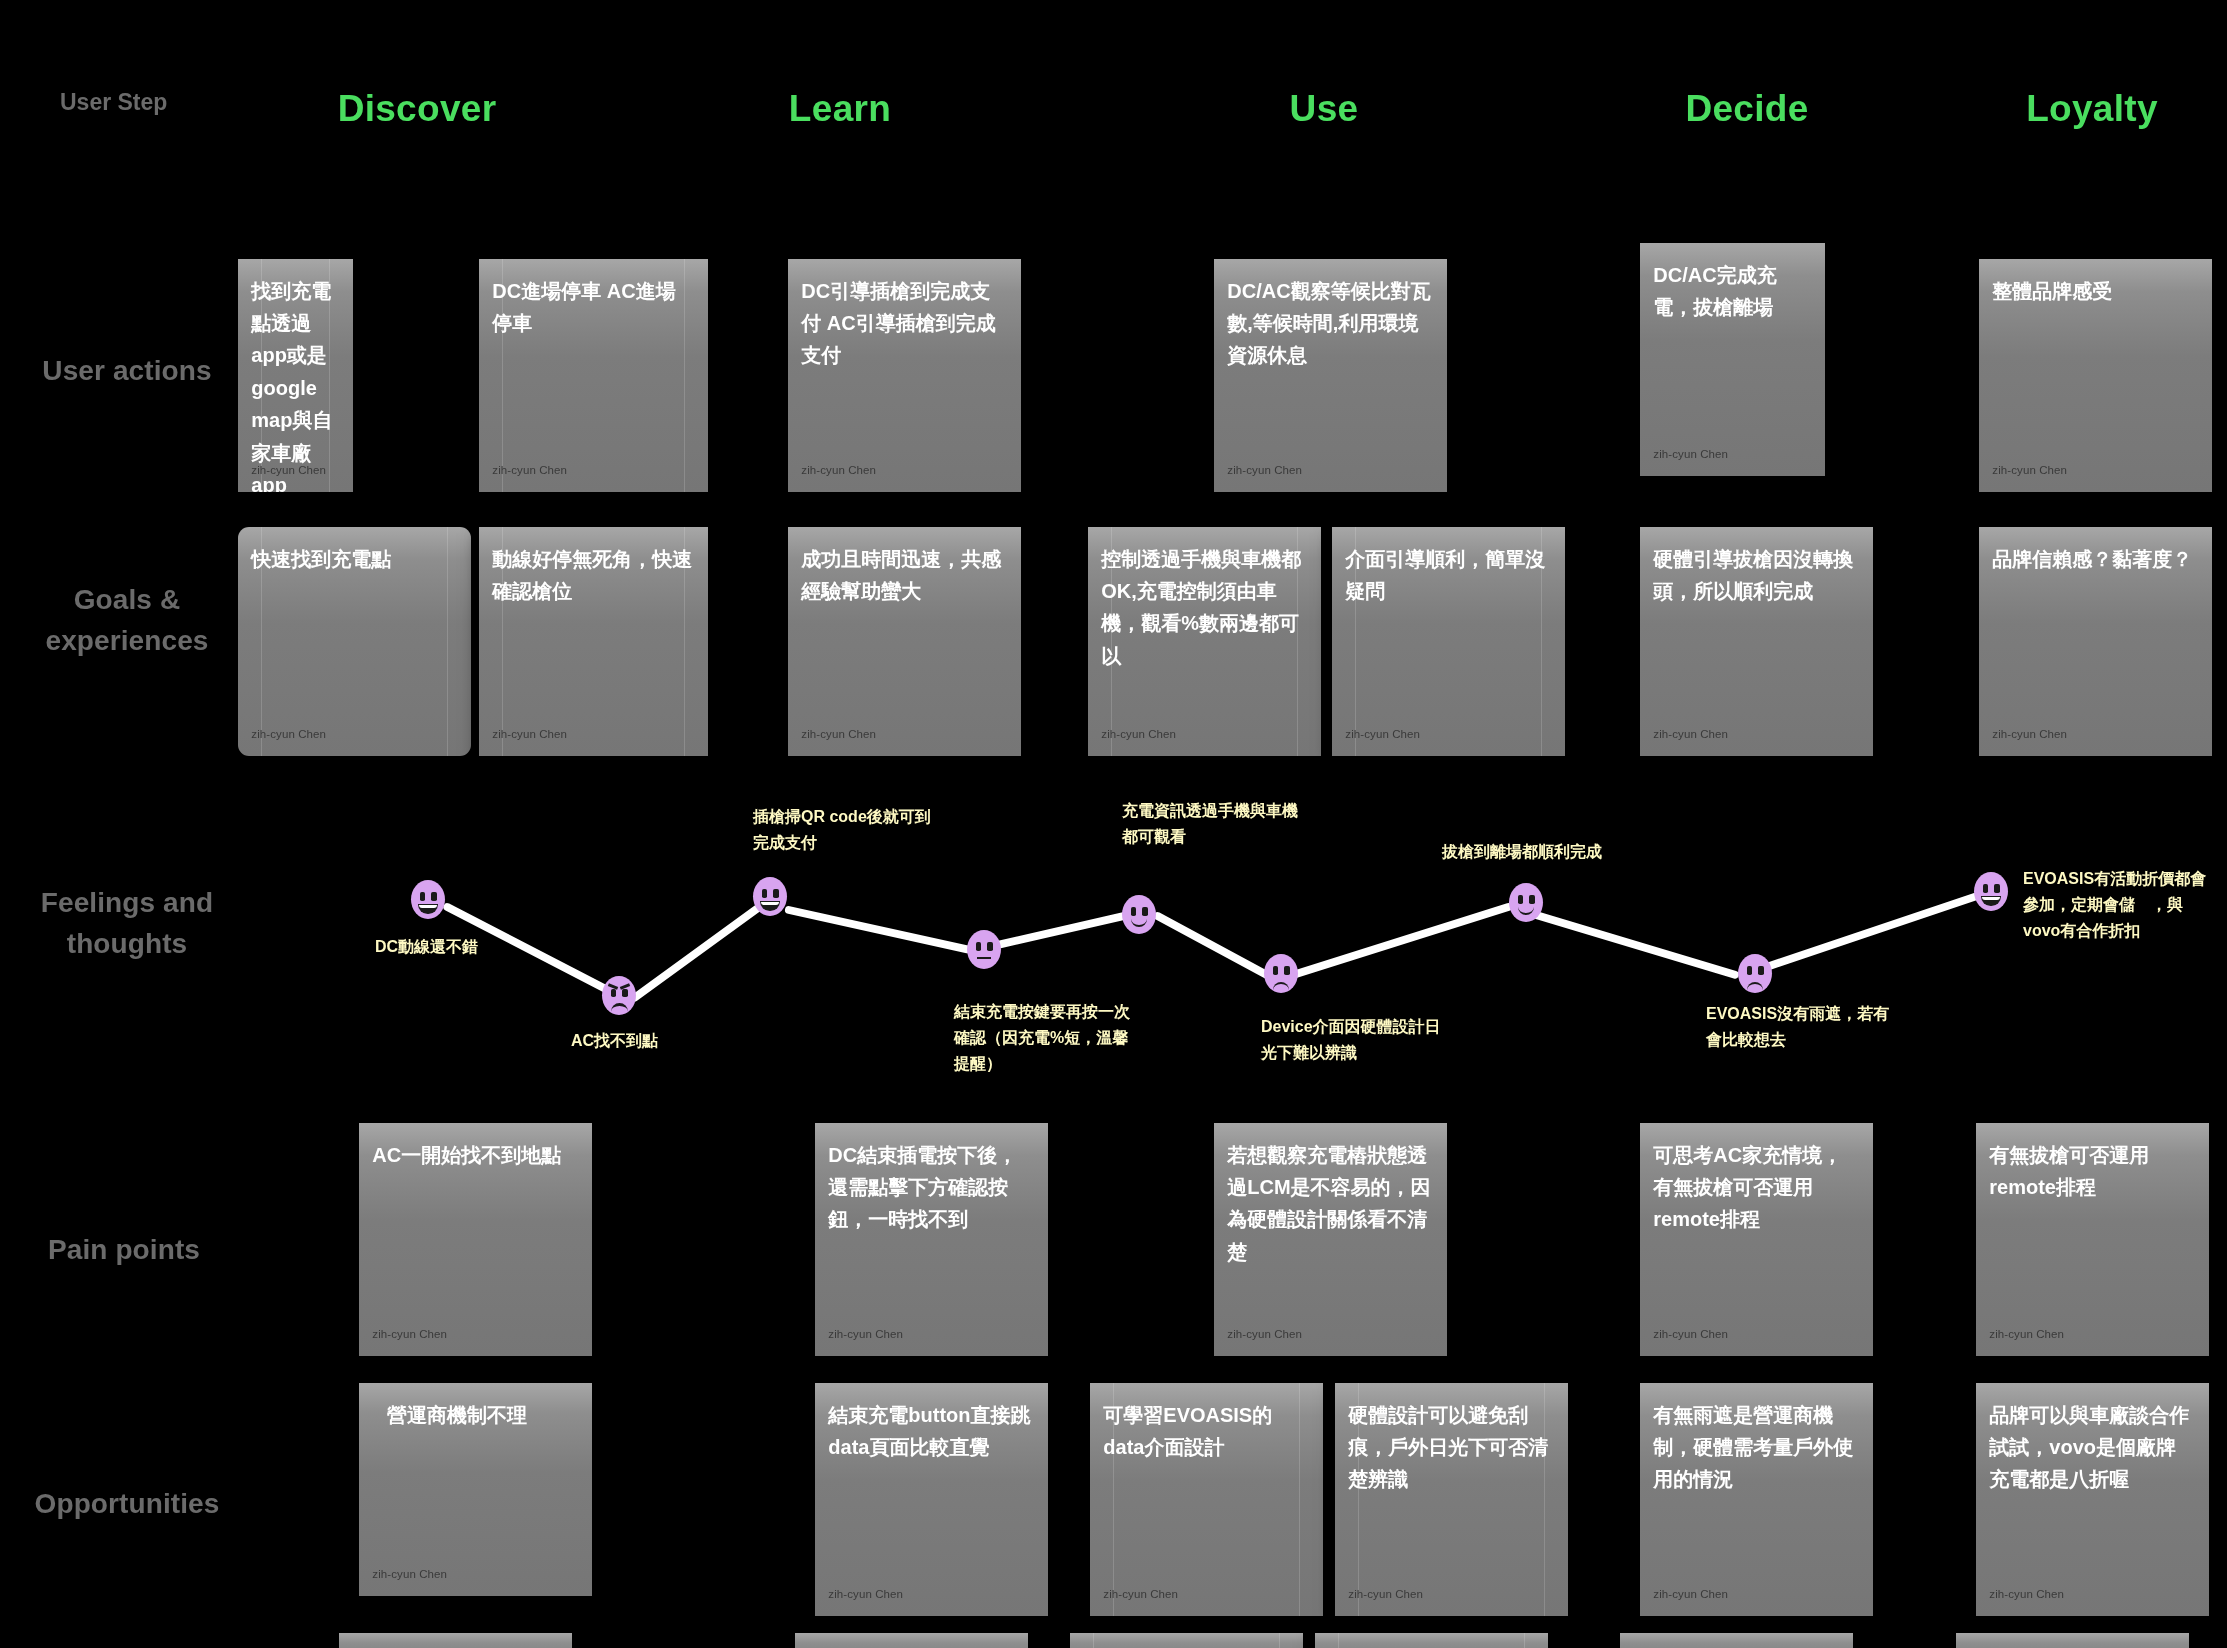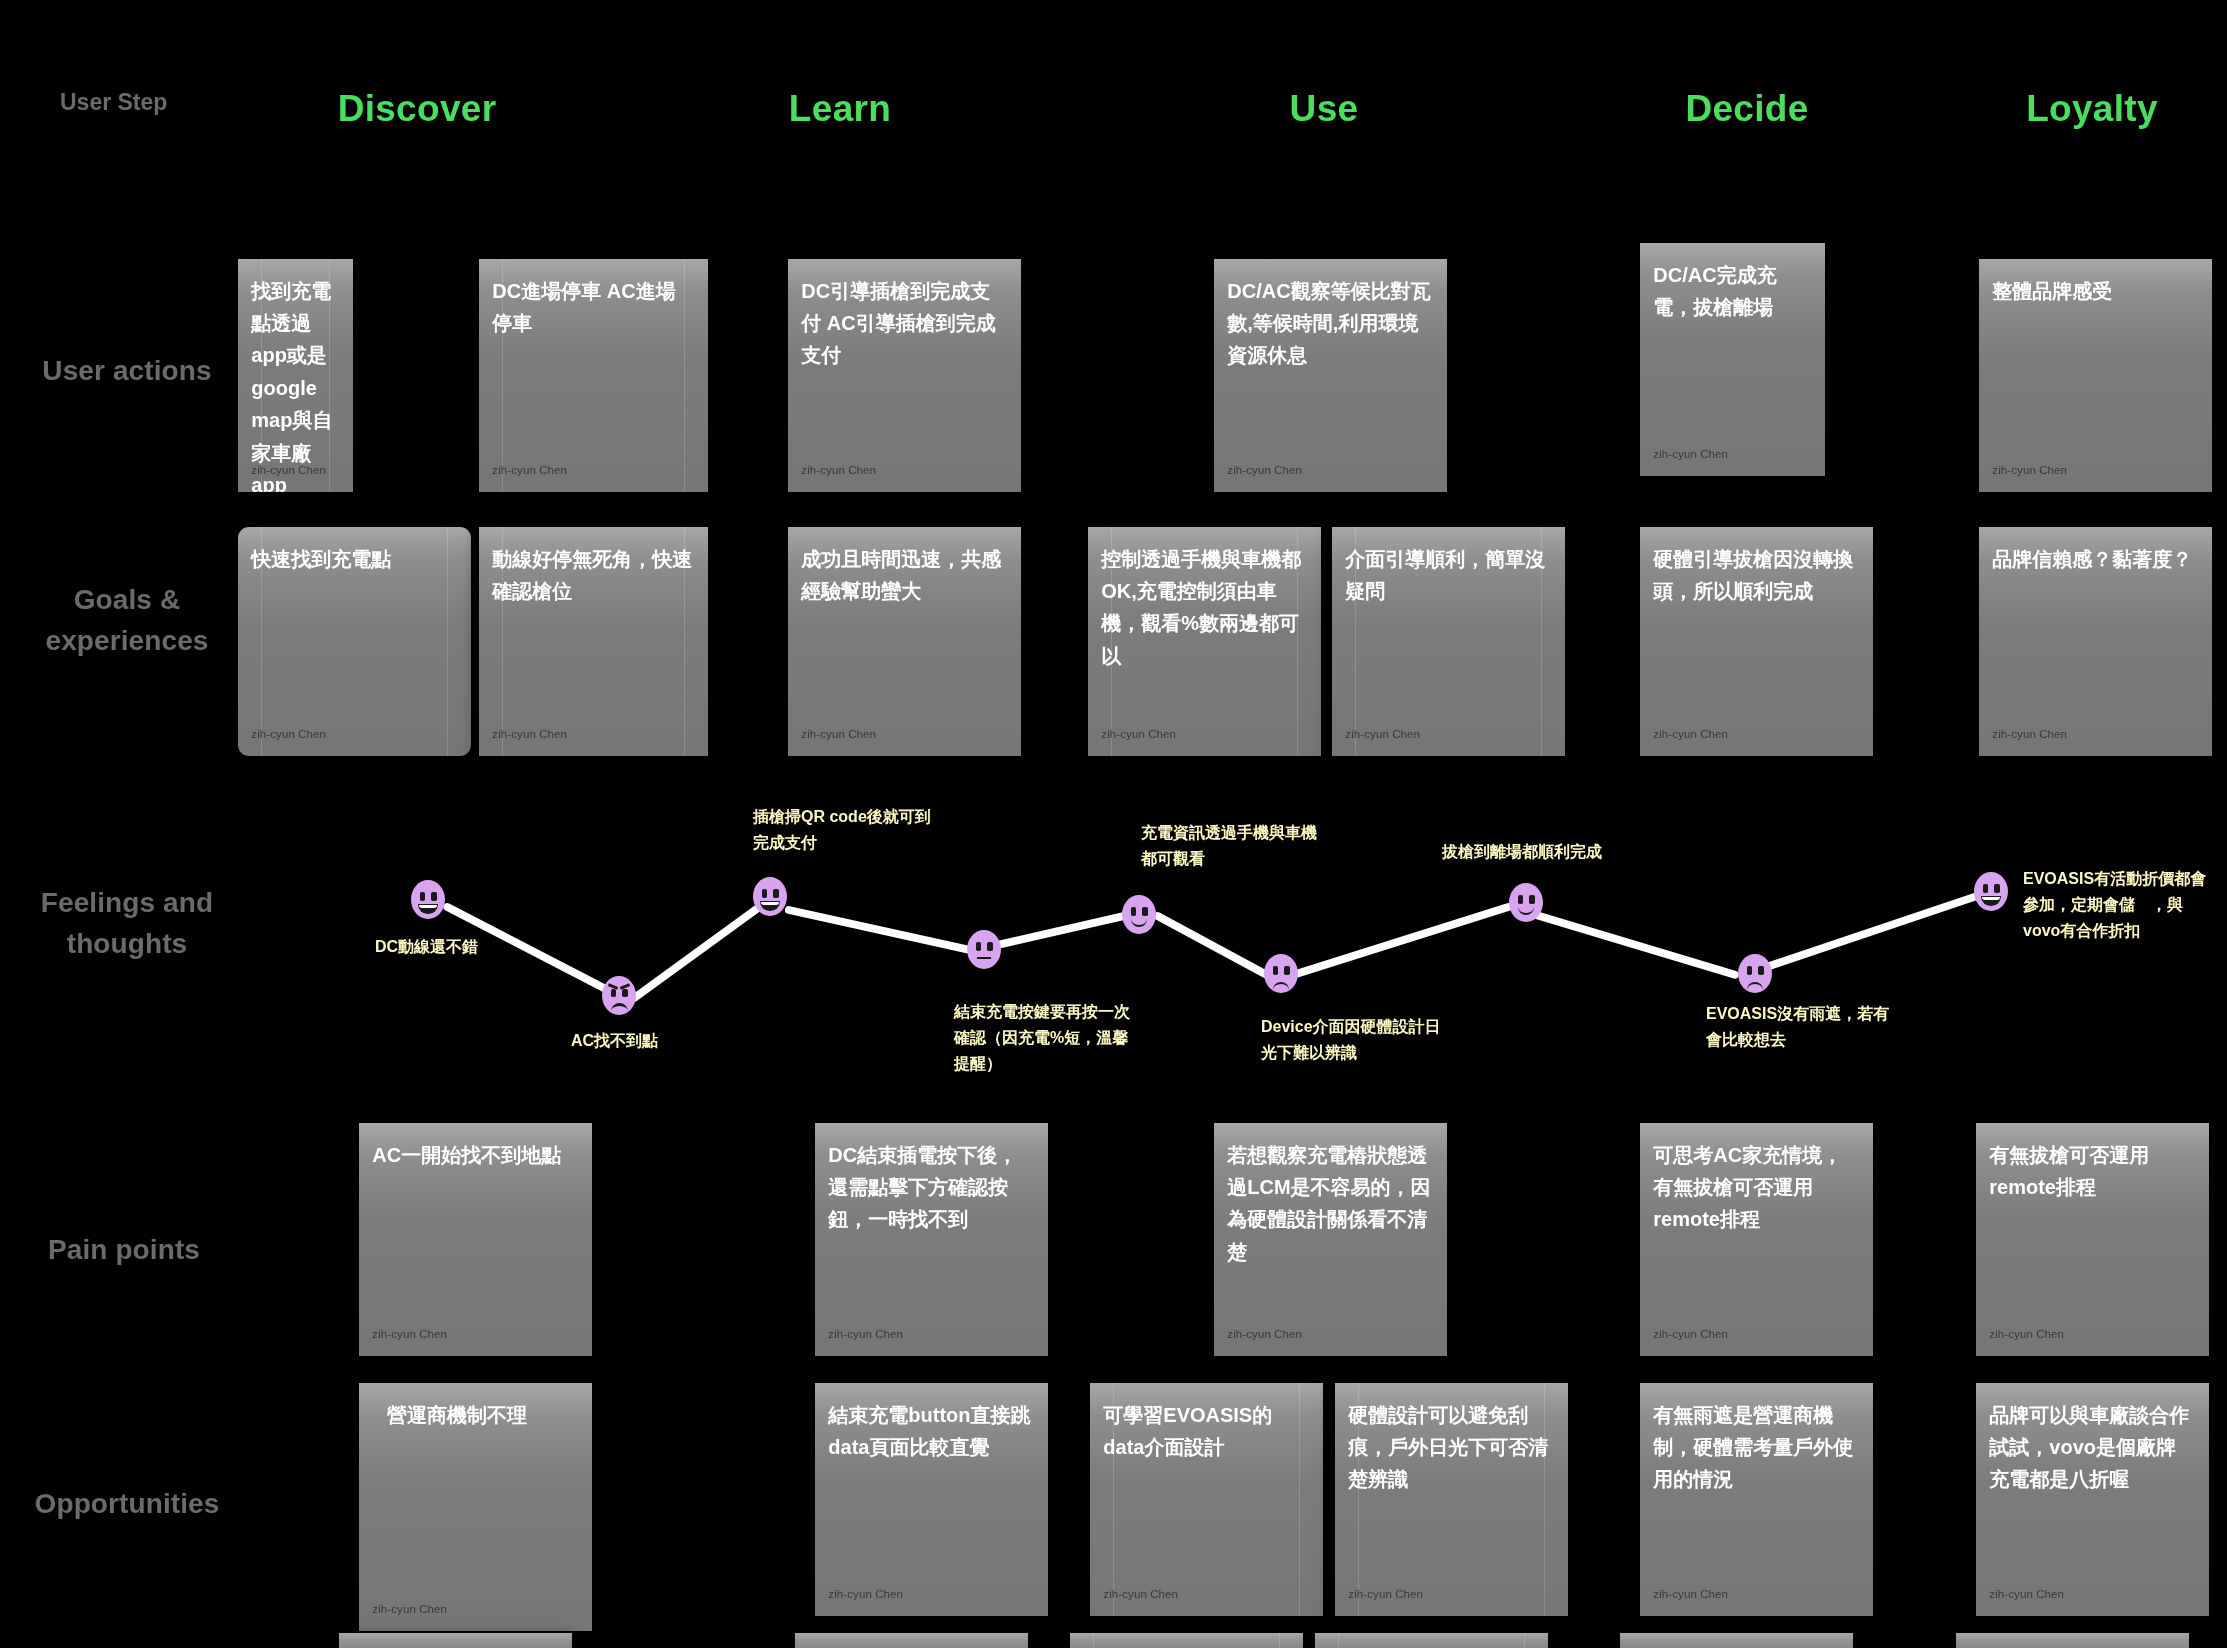--- a/index.html
+++ b/index.html
@@ -221,21 +221,21 @@
   </div>
   <div class="note" style="left:954px;top:999px;width:230px;">結束充電按鍵要再按一次
 確認（因充電%短，溫馨
 提醒）</div>
 
   <div class="emoji smile" style="left:1122px;top:895px;">
     <span class="eye l"></span>
     <span class="eye r"></span>
     <span class="mouth"></span>
   </div>
-  <div class="note" style="left:1122px;top:820px;width:242px;margin-left:19px;">充電資訊透過手機與車機
+  <div class="note" style="left:1122px;top:798px;width:242px;">充電資訊透過手機與車機
 都可觀看</div>
 
   <div class="emoji sad" style="left:1264px;top:954px;">
     <span class="eye l"></span>
     <span class="eye r"></span>
     <span class="mouth"></span>
   </div>
   <div class="note" style="left:1261px;top:1014px;width:242px;">Device介面因硬體設計日
 光下難以辨識</div>
 
@@ -279,21 +279,21 @@
   </div>
   <div class="card" style="left:1640px;top:1123px;width:233px;height:233px;">
     <div class="body">可思考AC家充情境，有無拔槍可否運用remote排程</div>
     <div class="author">zih-cyun Chen</div>
   </div>
   <div class="card" style="left:1976px;top:1123px;width:233px;height:233px;">
     <div class="body">有無拔槍可否運用remote排程</div>
     <div class="author">zih-cyun Chen</div>
   </div>
 
-  <div class="card" style="left:359px;top:1383px;width:233px;height:248px;padding-left:28px;">
+  <div class="card" style="left:359px;top:1383px;width:233px;height:213px;padding-left:28px;">
     <div class="body">營運商機制不理</div>
     <div class="author">zih-cyun Chen</div>
   </div>
   <div class="card" style="left:815px;top:1383px;width:233px;height:233px;">
     <div class="body">結束充電button直接跳data頁面比較直覺</div>
     <div class="author">zih-cyun Chen</div>
   </div>
   <div class="card guides" style="left:1090px;top:1383px;width:233px;height:233px;">
     <div class="body">可學習EVOASIS的data介面設計</div>
     <div class="author">zih-cyun Chen</div>

